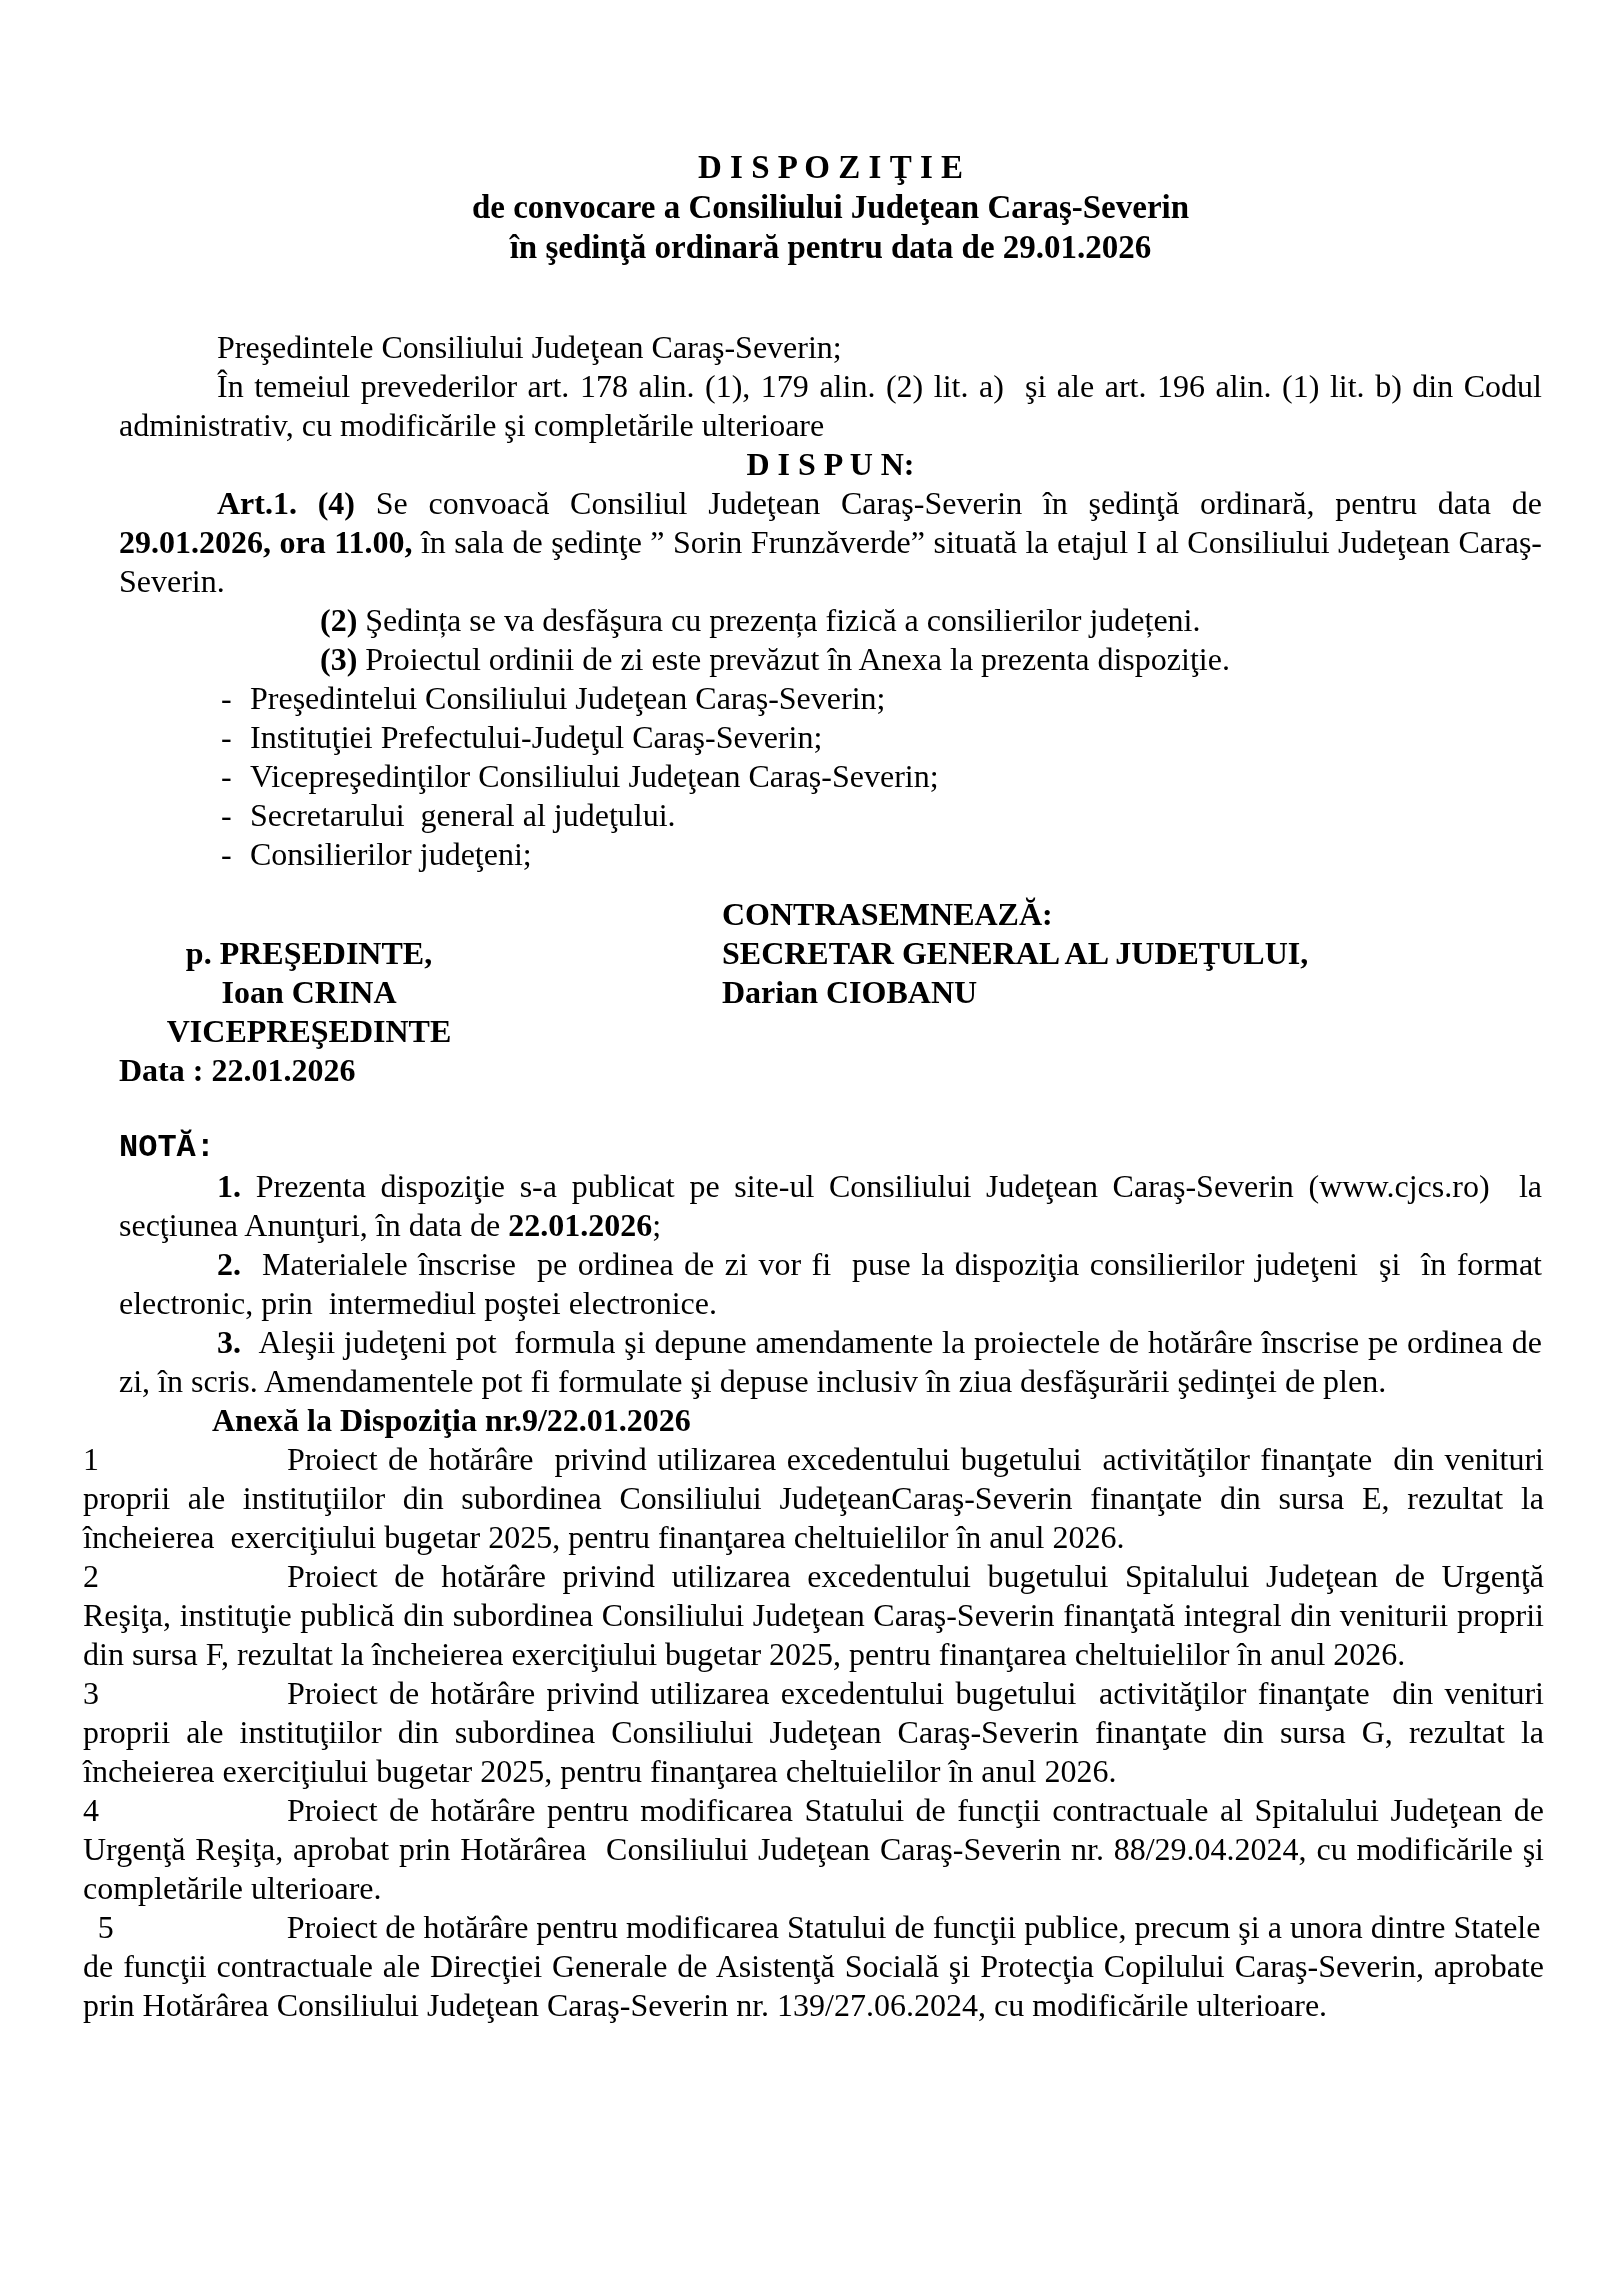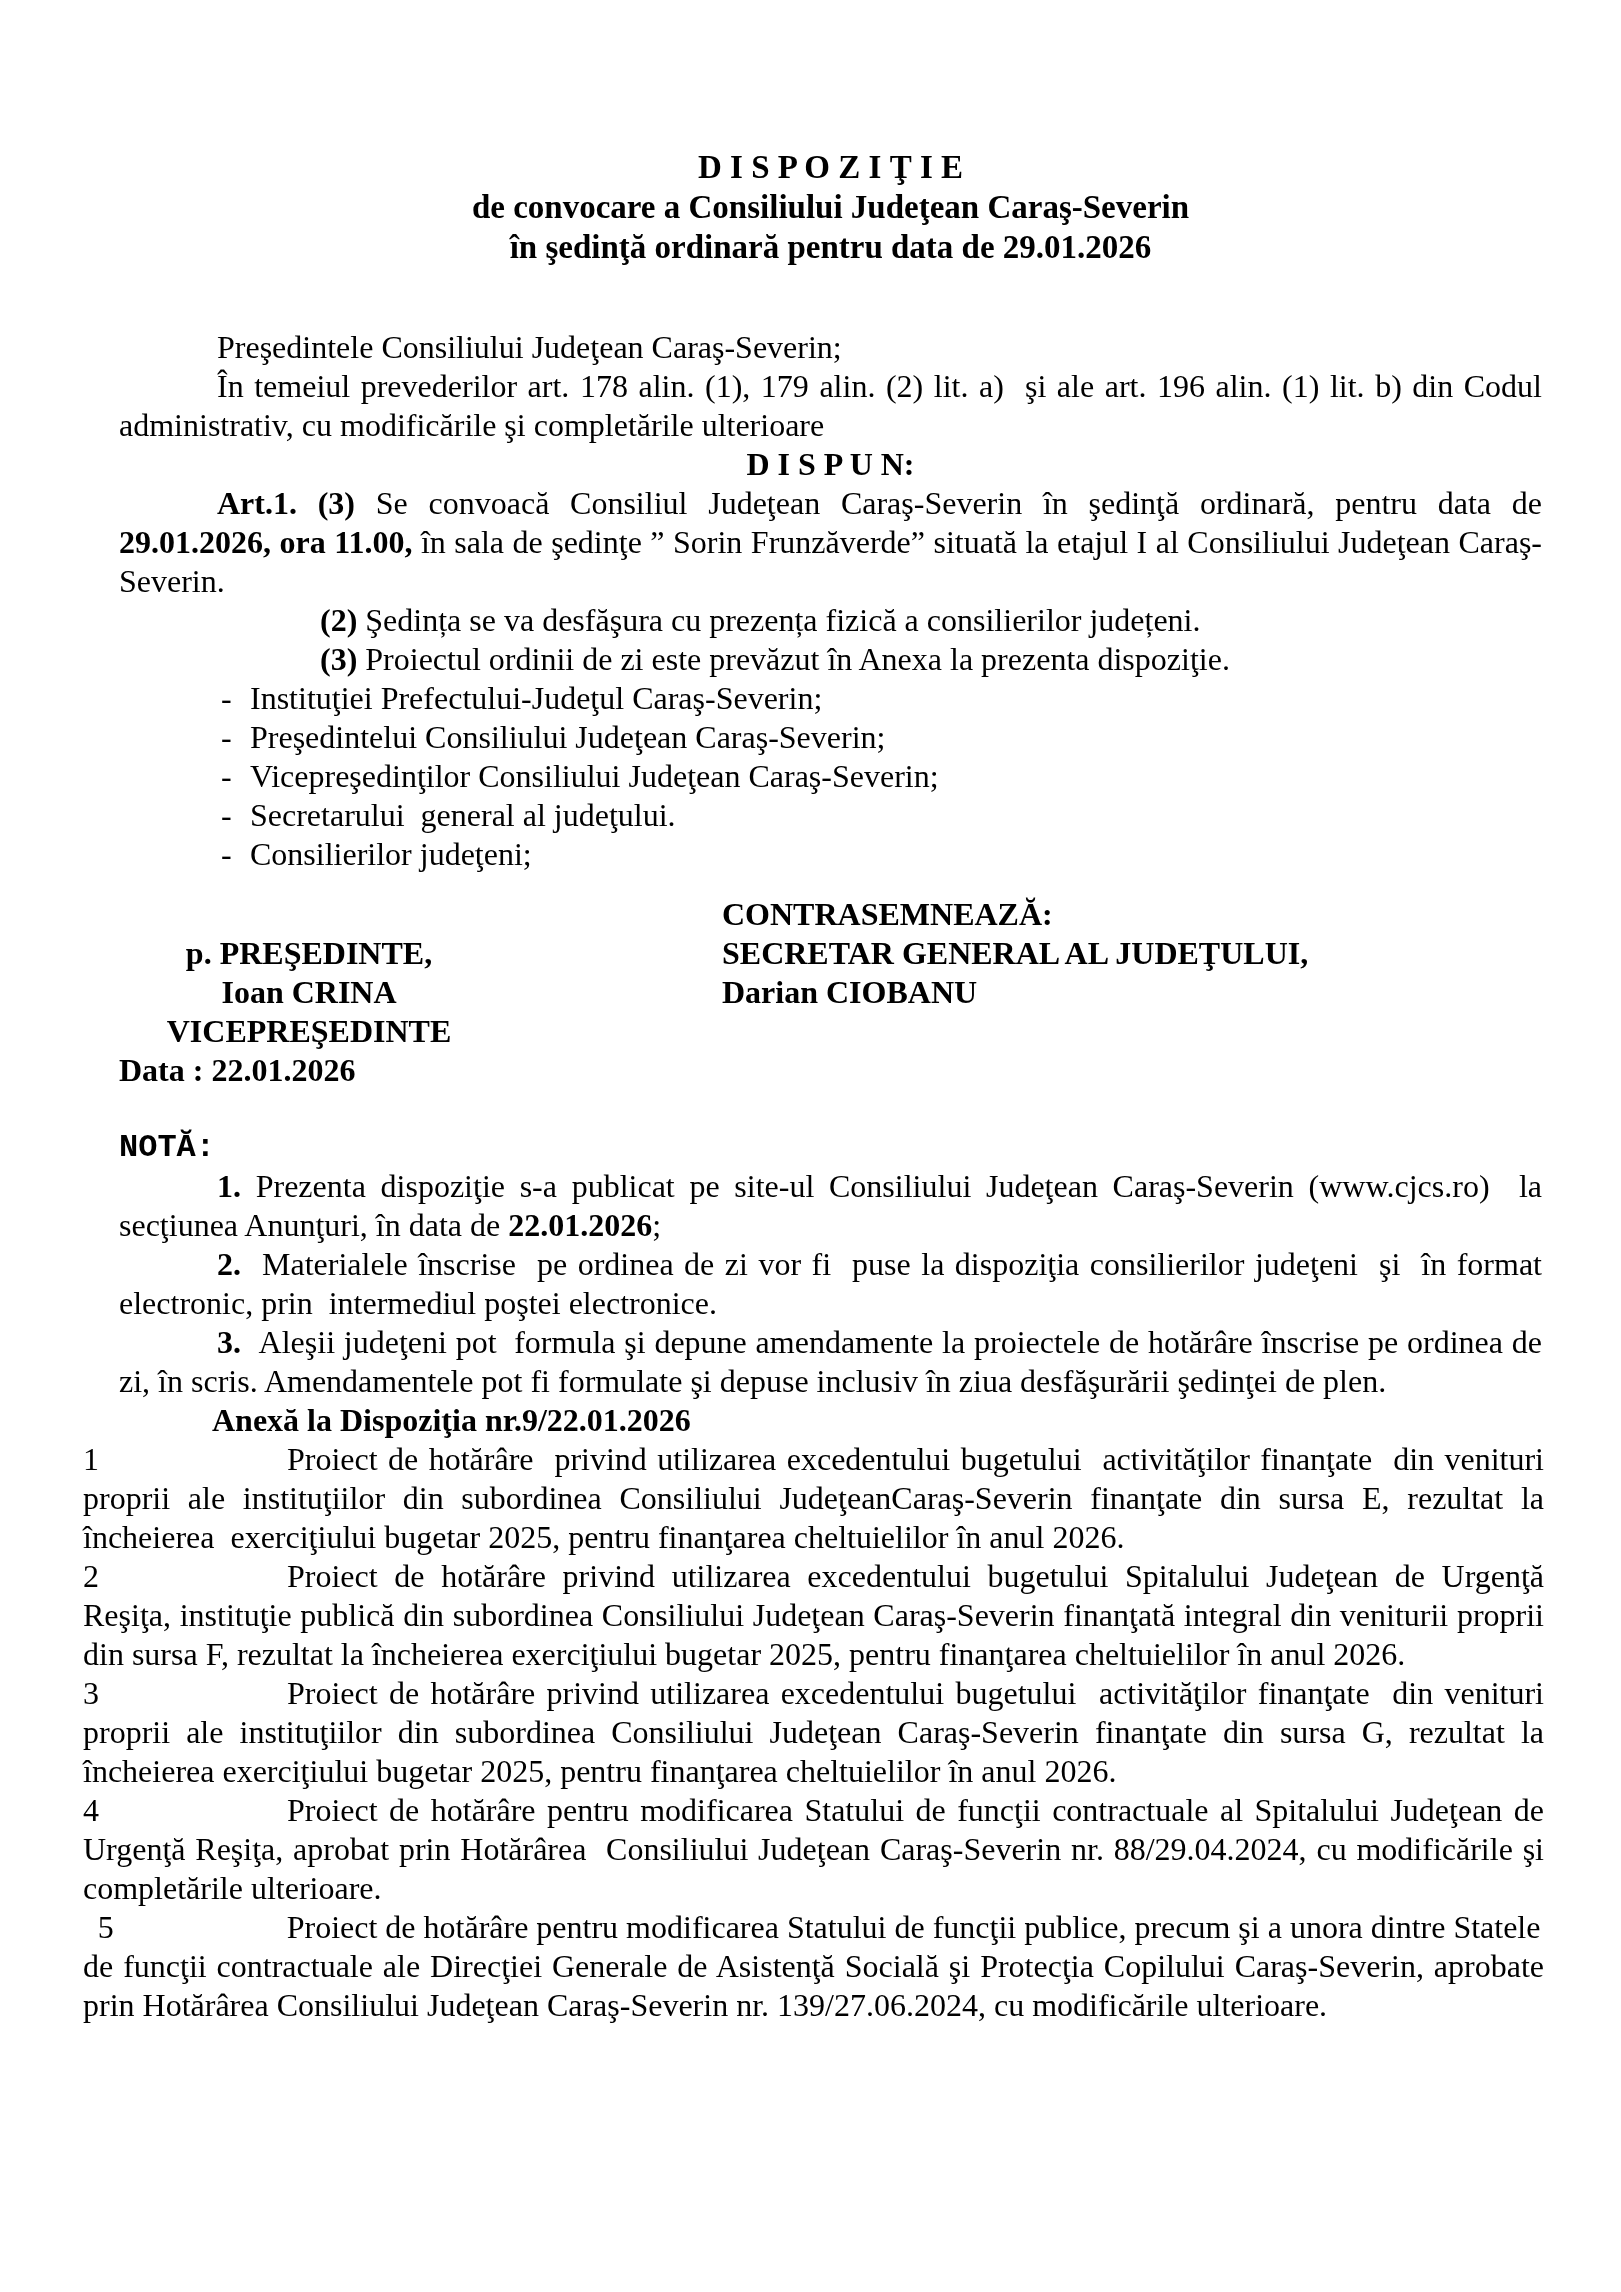--- a/index.html
+++ b/index.html
@@ -48,29 +48,29 @@
       <div>D I S P O Z I Ţ I E</div>
       <div>de convocare a Consiliului Judeţean Caraş-Severin</div>
       <div>în şedinţă ordinară pentru data de 29.01.2026</div>
     </div>
 
     <p class="justify indent">Preşedintele Consiliului Judeţean Caraş-Severin;</p>
     <p class="justify indent">În temeiul prevederilor art. 178 alin. (1), 179 alin. (2) lit. a)&nbsp; şi ale art. 196 alin. (1) lit. b) din Codul administrativ, cu modificările şi completările ulterioare</p>
 
     <p class="center bold">D I S P U N:</p>
 
-    <p class="justify indent"><b>Art.1. (3)</b><span> Se convoacă Consiliul Judeţean Caraş-Severin în şedinţă ordinară, pentru data de </span><b>29.01.2026, ora 11.00,</b><span> în sala de şedinţe ” Sorin Frunzăverde” situată la etajul I al Consiliului Judeţean Caraş-Severin.</span></p>
+    <p class="justify indent"><b>Art.1. (4)</b><span> Se convoacă Consiliul Judeţean Caraş-Severin în şedinţă ordinară, pentru data de </span><b>29.01.2026, ora 11.00,</b><span> în sala de şedinţe ” Sorin Frunzăverde” situată la etajul I al Consiliului Judeţean Caraş-Severin.</span></p>
 
     <p class="justify indent2"><b>(2)</b><span> Şedința se va desfăşura cu prezența fizică a consilierilor județeni.</span></p>
 
     <p class="justify indent2"><b>(3)</b><span> Proiectul ordinii de zi este prevăzut în Anexa la prezenta dispoziţie.</span></p>
 
 
+    <p class="bullet"><span class="dash">-</span><span>Preşedintelui Consiliului Judeţean Caraş-Severin;</span></p>
     <p class="bullet"><span class="dash">-</span><span>Instituţiei Prefectului-Judeţul Caraş-Severin;</span></p>
-    <p class="bullet"><span class="dash">-</span><span>Preşedintelui Consiliului Judeţean Caraş-Severin;</span></p>
     <p class="bullet"><span class="dash">-</span><span>Vicepreşedinţilor Consiliului Judeţean Caraş-Severin;</span></p>
     <p class="bullet"><span class="dash">-</span><span>Secretarului&nbsp; general al judeţului.</span></p>
     <p class="bullet"><span class="dash">-</span><span>Consilierilor judeţeni;</span></p>
 
     <div class="sig-row">
       <div class="sig-left">
         <div class="sig-spacer"></div>
         <div>p. PREŞEDINTE,</div>
         <div>Ioan CRINA</div>
         <div>VICEPREŞEDINTE</div>

